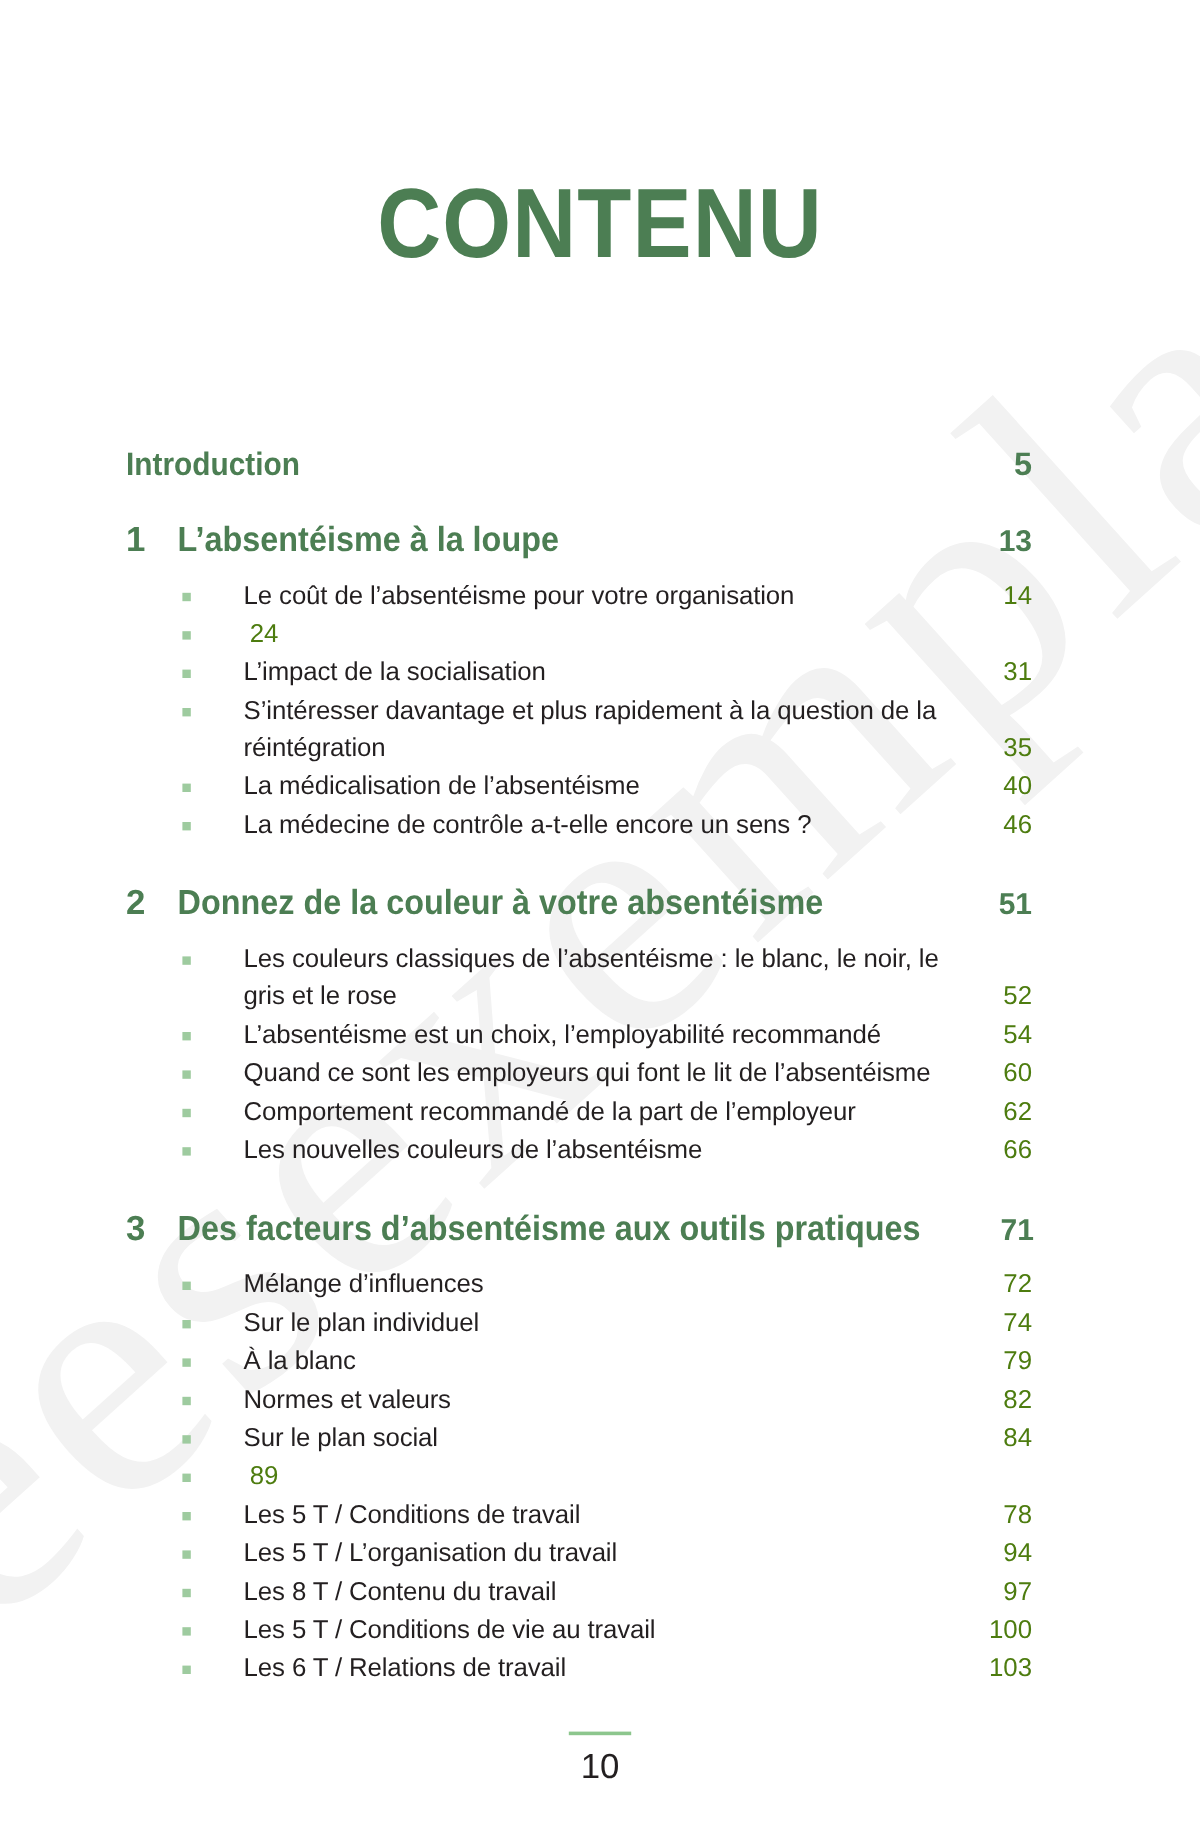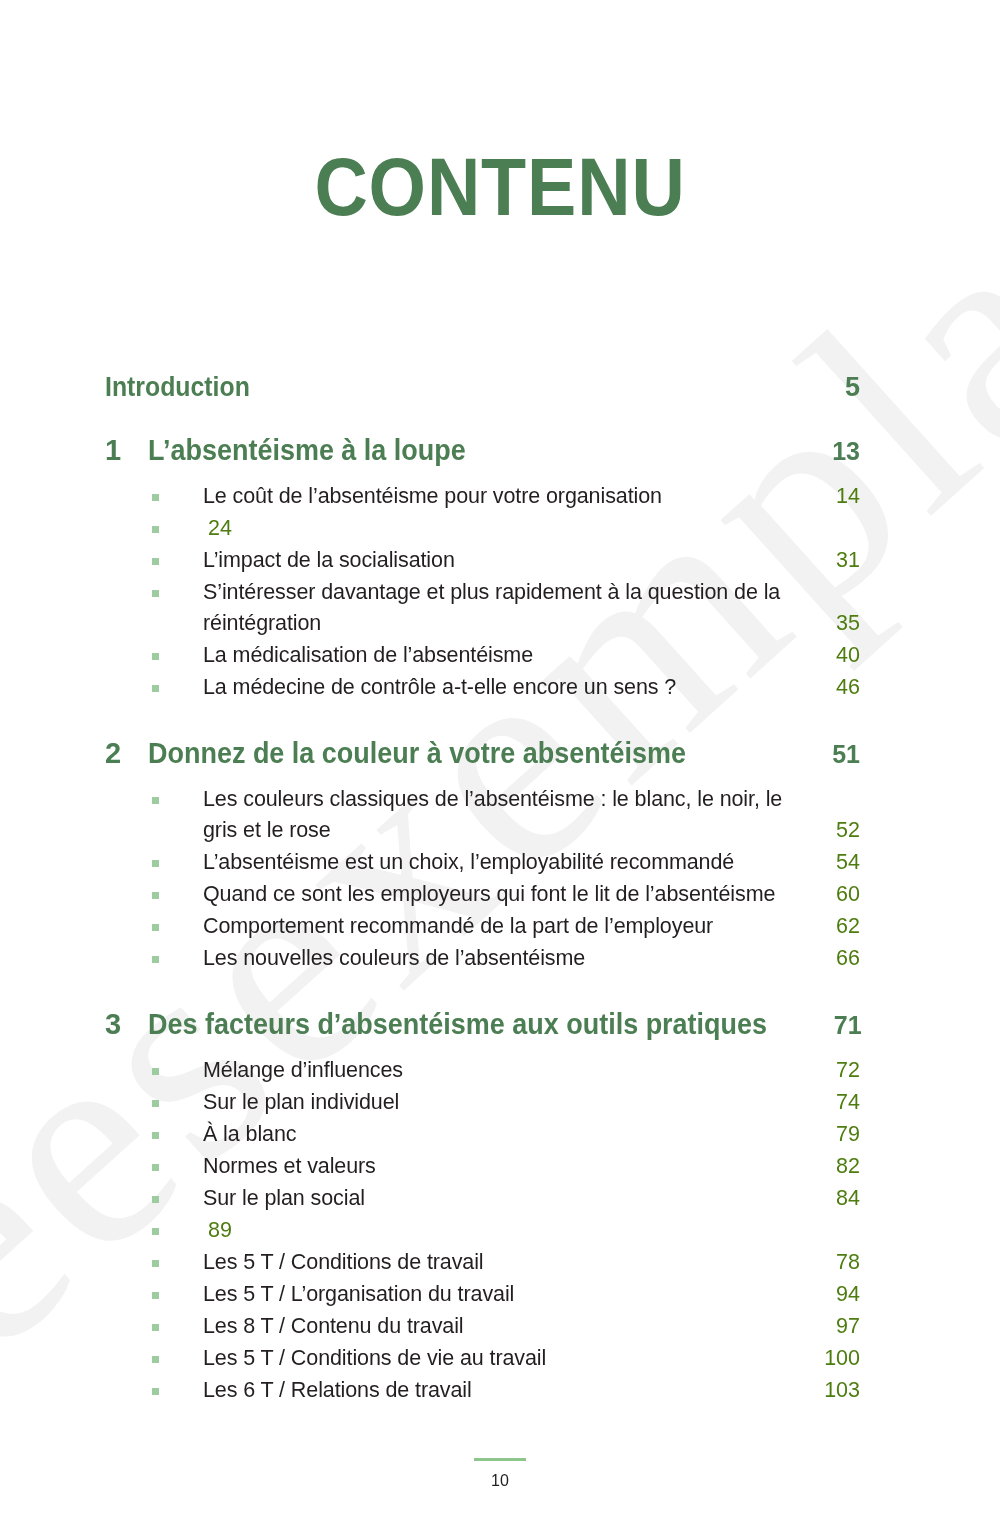--- a/index.html
+++ b/index.html
@@ -185,21 +185,21 @@
     z-index: 1;
   }
   .footer-rule {
     width: 52px;
     height: 3px;
     background: #8cc68d;
     margin: 0 auto 11px auto;
   }
   .footer-page {
     font-family: "Liberation Sans", sans-serif;
-    font-size: 16px;
+    font-size: 29px;
     color: #231f20;
   }
 </style>
 </head>
 <body>
 
 <div class="page">
 
   <div class="watermark">Leesexemplaar</div>
 

